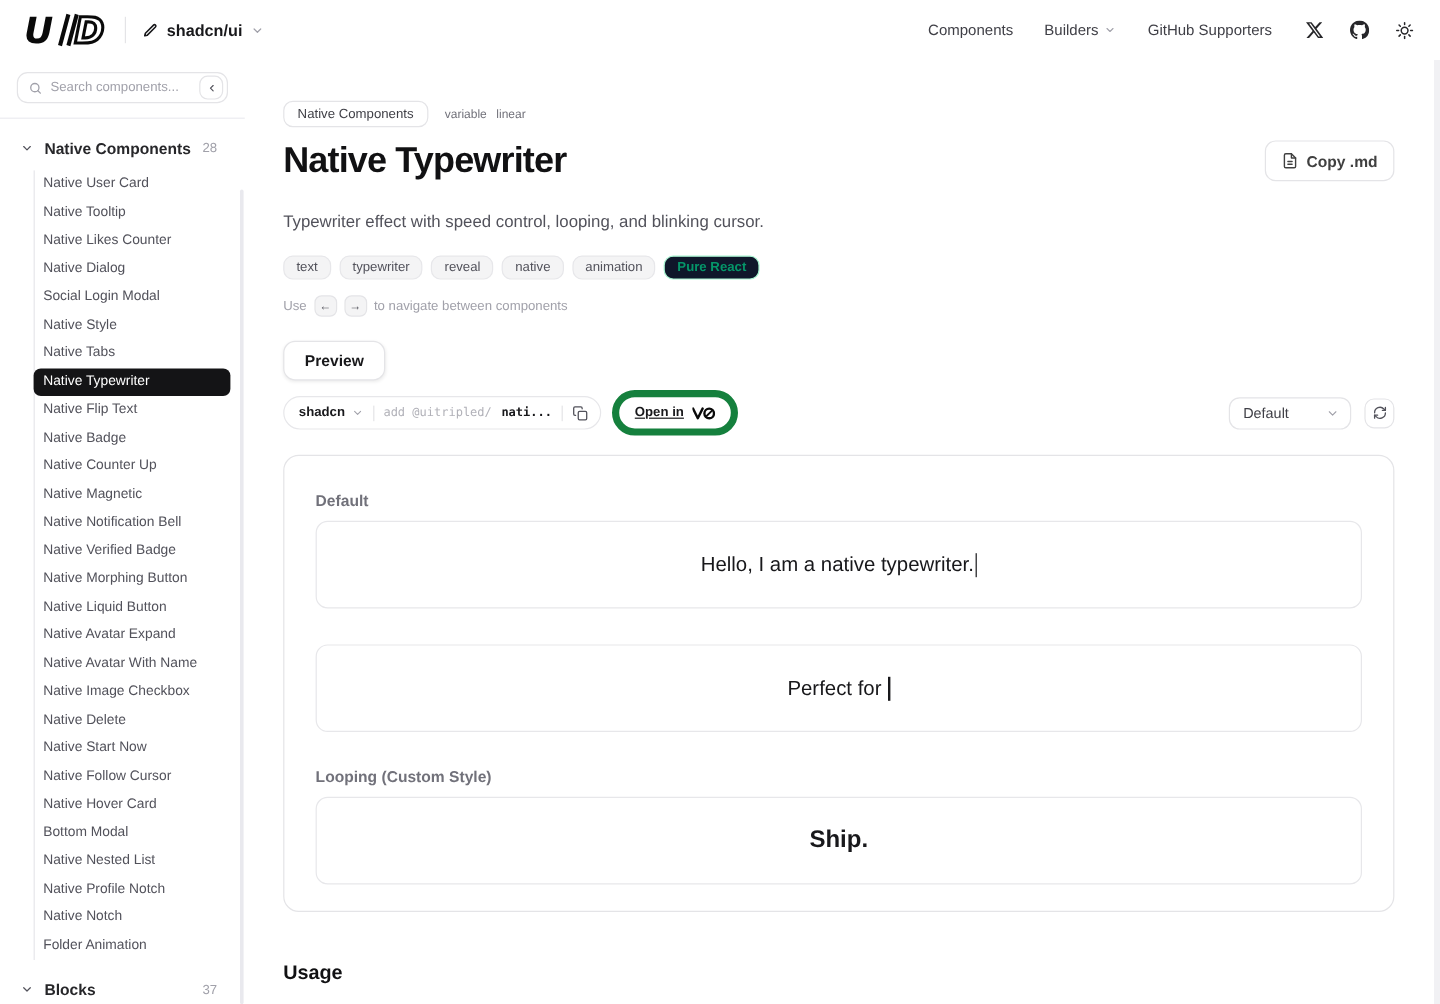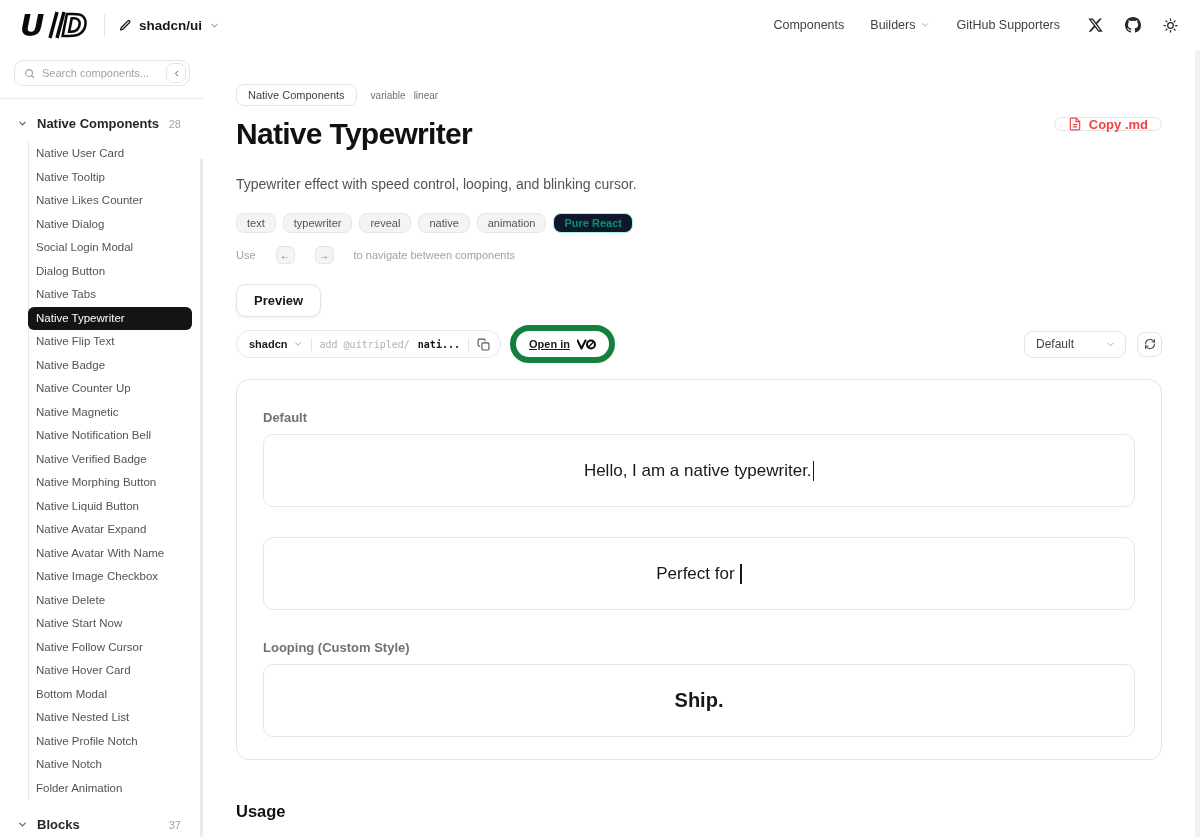--- a/index.html
+++ b/index.html
@@ -51,32 +51,32 @@
   .win-scroll-track { position:fixed; right:0; top:50px; bottom:0; width:5px; background:#f1f1f4; }
 
   .crumb-row { display:flex; align-items:center; gap:14px; }
   .crumb-chip { border:1px solid #e4e4e7; border-radius:8px; padding:4px 11px; font-size:11px;
     color:#3f3f46; background:#fff; cursor:pointer; }
   .crumb-rest { font-size:10px; color:#71717a; display:flex; gap:8px; }
 
   .title-row { display:flex; align-items:flex-start; justify-content:space-between; margin-top:11px; }
   .page-title { font-size:30px; font-weight:800; letter-spacing:-0.7px; color:#111113; }
   .copy-md-btn { display:flex; align-items:center; gap:7px; border:1px solid #e4e4e7; background:#fff;
-    border-radius:9px; height:14px; padding:0 13px; font-size:13px; font-weight:600; color:#ef4444;
+    border-radius:9px; height:34px; padding:0 13px; font-size:13px; font-weight:600; color:#404040;
     cursor:pointer; font-family:inherit; }
 
   .page-desc { margin-top:25px; font-size:14px; color:#52525b; }
 
   .tags-row { margin-top:21px; display:flex; align-items:center; gap:7px; }
   .tag-chip { background:#f4f4f5; border:1px solid #e7e7ea; border-radius:8px; padding:3px 10px;
     font-size:11px; color:#52525b; cursor:default; }
   .framework-chip { background:#0f172a; border:1px solid #a7f3d0; border-radius:8px; padding:3px 10px;
     font-size:11px; font-weight:700; color:#059669; }
 
-  .hint-row { margin-top:13px; display:flex; align-items:center; gap:20px; font-size:11px; color:#a1a1aa; }
+  .hint-row { margin-top:13px; display:flex; align-items:center; gap:6px; font-size:11px; color:#a1a1aa; }
   .kbd { width:19px; height:18px; background:#f4f4f5; border:1px solid #e4e4e7; border-radius:6px;
     display:flex; align-items:center; justify-content:center; font-size:10px; color:#52525b; cursor:pointer; }
 
   .preview-tab { display:inline-block; margin-top:20px; padding:8px 17px; border:1px solid #e4e4e7;
     border-radius:10px; background:#fff; box-shadow:0 1px 3px rgba(0,0,0,.08); font-size:13px;
     font-weight:600; color:#18181b; cursor:pointer; }
 
   .toolbar-row { margin-top:8px; display:flex; align-items:center; }
   .cmd-pill { height:28px; border:1px solid #e7e7ea; border-radius:999px; background:#fff;
     display:flex; align-items:center; gap:8px; padding:0 10px 0 12px; }
@@ -215,21 +215,21 @@
           <li class="side-item">Native User Card</li>
 
           <li class="side-item">Native Tooltip</li>
 
           <li class="side-item">Native Likes Counter</li>
 
           <li class="side-item">Native Dialog</li>
 
           <li class="side-item">Social Login Modal</li>
 
-          <li class="side-item">Dialog Button</li>
+          <li class="side-item">Native Style</li>
 
           <li class="side-item">Native Tabs</li>
 
           <li class="side-item active">Native Typewriter</li>
 
           <li class="side-item">Native Flip Text</li>
 
           <li class="side-item">Native Badge</li>
 
           <li class="side-item">Native Counter Up</li>

